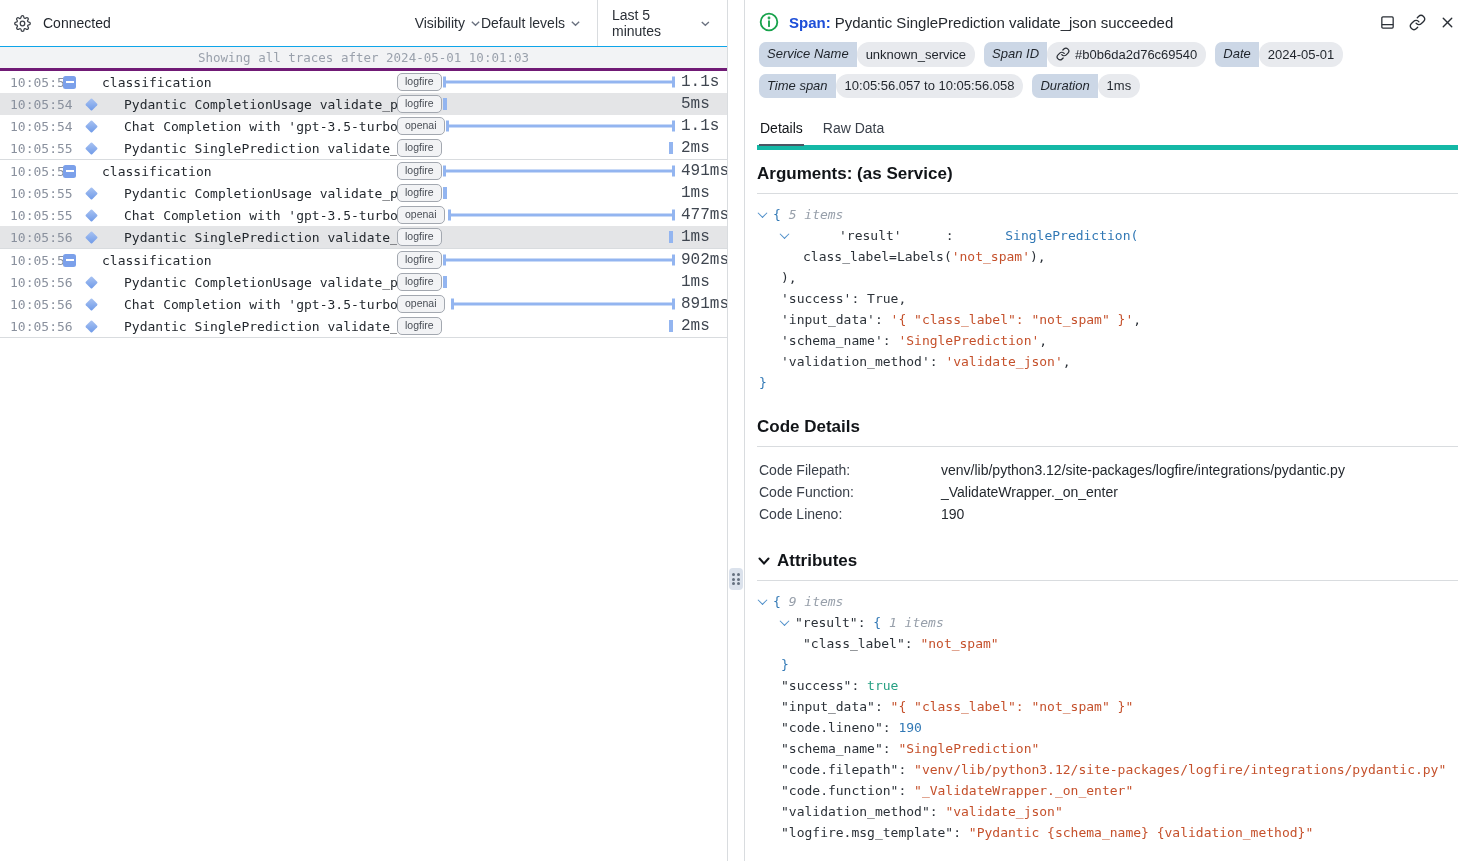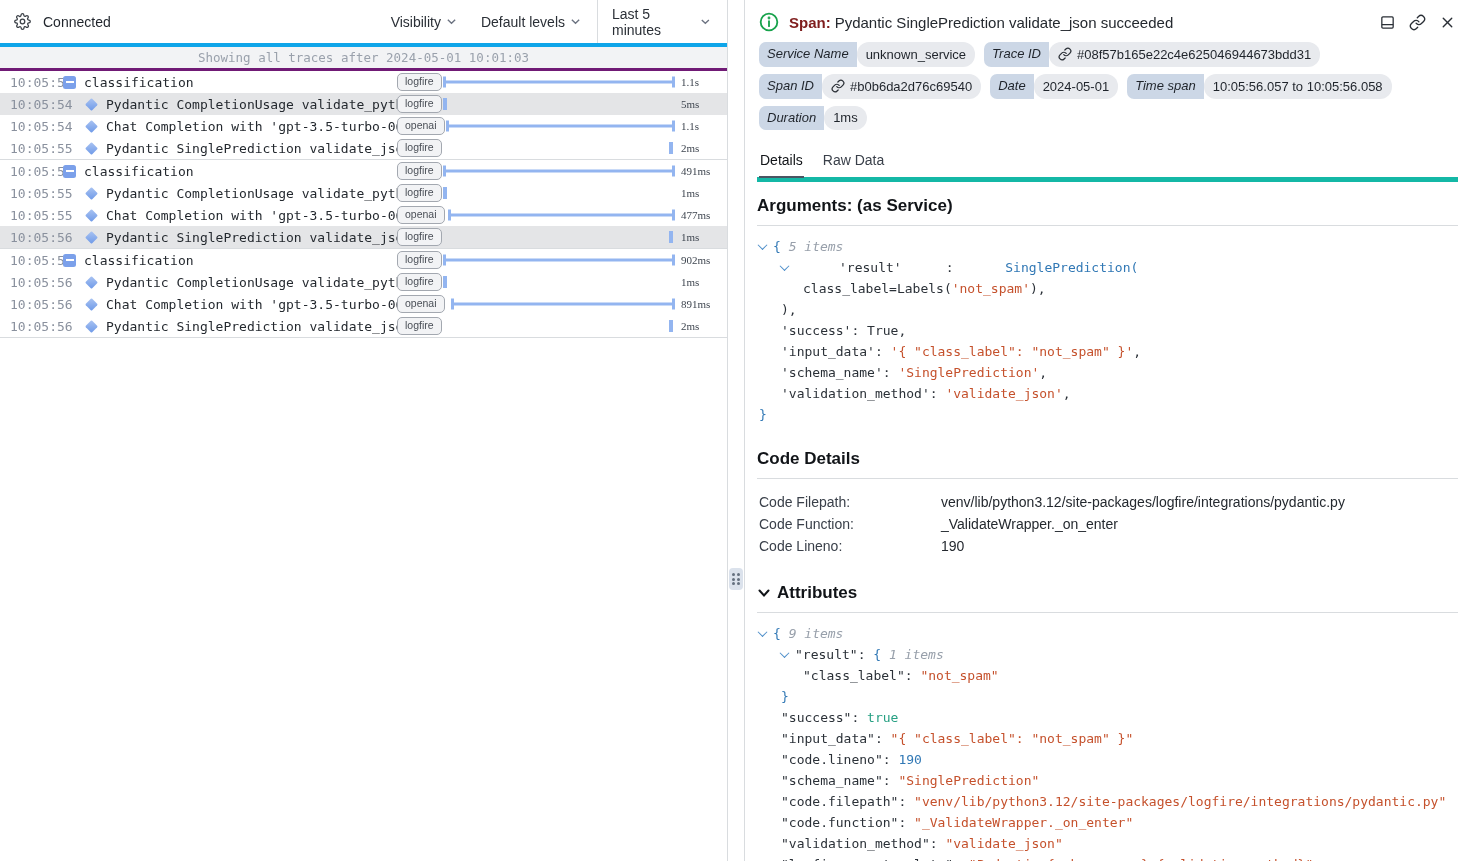--- a/index.html
+++ b/index.html
@@ -2,65 +2,65 @@
 <html><head>
 <meta charset="utf-8">
 <style>
   * { margin:0; padding:0; box-sizing:border-box; }
   html,body { width:1472px; height:861px; overflow:hidden; background:#fff;
               font-family:"Liberation Sans", sans-serif; color:#1f242b; }
   .app { display:flex; width:1472px; height:861px; position:relative; }
 
   
   .left-panel { width:728px; height:861px; border-right:1px solid #d9dcdf; background:#fff; display:flex; flex-direction:column; }
-  .toolbar { height:47px; display:flex; align-items:stretch; border-bottom:4px solid #0ea5e9; }
+  .toolbar { height:47px; display:flex; align-items:stretch; border-bottom:1px solid #0ea5e9; }
   .toolbar-left { display:flex; align-items:center; gap:12px; padding-left:14px; flex:1; }
   .gear { width:17px; height:17px; color:#3c4148; }
   .connected { font-size:14px; color:#1f242b; }
-  .toolbar-right { display:flex; align-items:center; gap:24px; padding-right:16px; }
+  .toolbar-right { display:flex; align-items:center; padding-right:16px; }
   .dd-btn { display:flex; align-items:center; gap:5px; font-size:14px; color:#2a2f36; background:none; border:none; cursor:pointer; font-family:inherit; }
   .chev-svg { width:11px; height:11px; color:#6b7280; }
   .range-cell { display:flex; align-items:center; justify-content:space-between; border-left:1px solid #d9dcdf; width:130px; padding:0 16px 0 14px; cursor:pointer; }
   .range-cell span { font-size:14px; color:#2a2f36; }
 
   .status-bar { height:24px; background:#f2f3f5; border-bottom:3px solid #701a75; display:flex; align-items:center; justify-content:center;
                 font-family:"DejaVu Sans Mono", monospace; font-size:12.5px; color:#9aa1ac; }
 
   .trace-groups { flex:1; overflow:hidden; }
   .trace-group { border-bottom:1px solid #d9dcdf; }
   .trace-row { display:grid; grid-template-columns:62px 1fr 46px 232px 52px; align-items:center; height:22px; cursor:pointer; }
   .trace-row.selected { background:#e4e5e7; }
   .tr-time { font-family:"DejaVu Sans Mono", monospace; font-size:13px; color:#8a919e; padding-left:10px; white-space:nowrap; }
-  .tr-namecell { display:flex; align-items:center; gap:8px; overflow:hidden; white-space:nowrap; padding-left:1px; }
+  .tr-namecell { display:flex; align-items:center; gap:26px; overflow:hidden; white-space:nowrap; padding-left:1px; }
   .tr-namecell.indent { padding-left:23px; }
   .row-icon { flex:0 0 auto; }
   .collapse-box { width:13px; height:13px; background:#7ba0ea; border-radius:2.5px; position:relative; }
   .collapse-box::after { content:""; position:absolute; left:2.5px; right:2.5px; top:5.5px; height:2px; background:#fff; }
   .diamond { width:9px; height:9px; margin:0 2px; background:linear-gradient(135deg,#a9c3f2,#6f9ae8); transform:rotate(45deg); border-radius:1px; }
   .tr-name { font-family:"DejaVu Sans Mono", monospace; font-size:13px; color:#24292f; overflow:hidden; white-space:nowrap; }
   .tr-badge { justify-self:start; font-size:10.5px; color:#4a4f57; background:#f2f3f5; border:1px solid #a3a8b0; border-radius:5px; padding:1px 7px 2px; line-height:1.2; }
   .tr-barcell { position:relative; height:100%; }
   .span-bar { position:absolute; top:50%; transform:translateY(-50%); height:3px; background:#93b5f0; }
   .span-bar::before,.span-bar::after { content:""; position:absolute; top:-4px; width:3px; height:11px; background:#93b5f0; }
   .span-bar::before { left:0; } .span-bar::after { right:0; }
   .span-bar.tick { width:4px; height:12px; } .span-bar.tick::before,.span-bar.tick::after { display:none; }
-  .tr-dur { font-family:Liberation Serif, serif; font-size:11px; color:#3f4650; padding-left:6px; white-space:nowrap; }
+  .tr-dur { font-family:Liberation Mono, monospace; font-size:16px; color:#3f4650; padding-left:6px; white-space:nowrap; }
 
   
   .gutter { width:16px; position:relative; background:#fff; }
   .drag-handle { position:absolute; left:1px; top:568px; width:14px; height:22px; background:#dbe2ec; border-radius:4px; cursor:col-resize;
                  display:grid; grid-template-columns:repeat(2,3px); grid-template-rows:repeat(3,3px); gap:1.5px; place-content:center; }
   .drag-handle i { background:#64707f; border-radius:50%; }
 
   
   .right-panel { flex:1; height:861px; border-left:1px solid #d9dcdf; background:#fff; padding:10px 14px 0 12px; overflow:hidden; }
   .rp-header { display:flex; align-items:center; gap:10px; padding:2px 2px 10px 2px; }
   .info-icon { width:20px; height:20px; color:#17a24b; flex:0 0 auto; }
   .rp-title { font-size:15px; color:#24292f; flex:1; white-space:nowrap; overflow:hidden; }
-  .rp-title b { font-weight:bold; color:#7f1d1d; margin-right:4px; }
+  .rp-title b { font-weight:bold; color:#1d4ed8; margin-right:4px; }
   .rp-actions { display:flex; align-items:center; gap:13px; color:#2a2f36; }
   .rp-actions svg { width:17px; height:17px; cursor:pointer; }
 
   .badges { display:flex; flex-wrap:wrap; gap:7px 9px; padding:0 0 10px 2px; }
   .meta-badge { display:inline-flex; border-radius:7px; overflow:hidden; font-size:13px; line-height:1; }
   .mb-label { background:#ccd7e6; color:#1f242b; font-style:italic; padding:5px 8px 6px; }
   .mb-value { background:#e8eaee; color:#1f242b; padding:5px 9px 6px; display:inline-flex; align-items:center; gap:5px;border-radius:12px; }
   .mb-link { width:14px; height:14px; color:#2a2f36; cursor:pointer; }
 
   .tabs { display:flex; gap:18px; border-bottom:5px solid #14b8a6; padding:6px 0 0 2px; margin-bottom:4px; }
@@ -312,30 +312,20 @@
 
     <div class="badges" id="badges">
         <span class="meta-badge">
     <span class="mb-label">Service Name</span>
     <span class="mb-value">
 
       <span>unknown_service</span>
     </span>
   </span>
         <span class="meta-badge">
-    <span class="mb-label">Trace ID</span>
-    <span class="mb-value">
-      <svg class="mb-link" viewBox="0 0 24 24" fill="none" stroke="currentColor" stroke-width="2.1" stroke-linecap="round" stroke-linejoin="round">
-              <path d="M10 13a5 5 0 0 0 7.54.54l3-3a5 5 0 0 0-7.07-7.07l-1.72 1.71"></path>
-              <path d="M14 11a5 5 0 0 0-7.54-.54l-3 3a5 5 0 0 0 7.07 7.07l1.71-1.71"></path>
-            </svg>
-      <span>#08f57b165e22c4e625046944673bdd31</span>
-    </span>
-  </span>
-        <span class="meta-badge">
     <span class="mb-label">Span ID</span>
     <span class="mb-value">
       <svg class="mb-link" viewBox="0 0 24 24" fill="none" stroke="currentColor" stroke-width="2.1" stroke-linecap="round" stroke-linejoin="round">
               <path d="M10 13a5 5 0 0 0 7.54.54l3-3a5 5 0 0 0-7.07-7.07l-1.72 1.71"></path>
               <path d="M14 11a5 5 0 0 0-7.54-.54l-3 3a5 5 0 0 0 7.07 7.07l1.71-1.71"></path>
             </svg>
       <span>#b0b6da2d76c69540</span>
     </span>
   </span>
         <span class="meta-badge">

